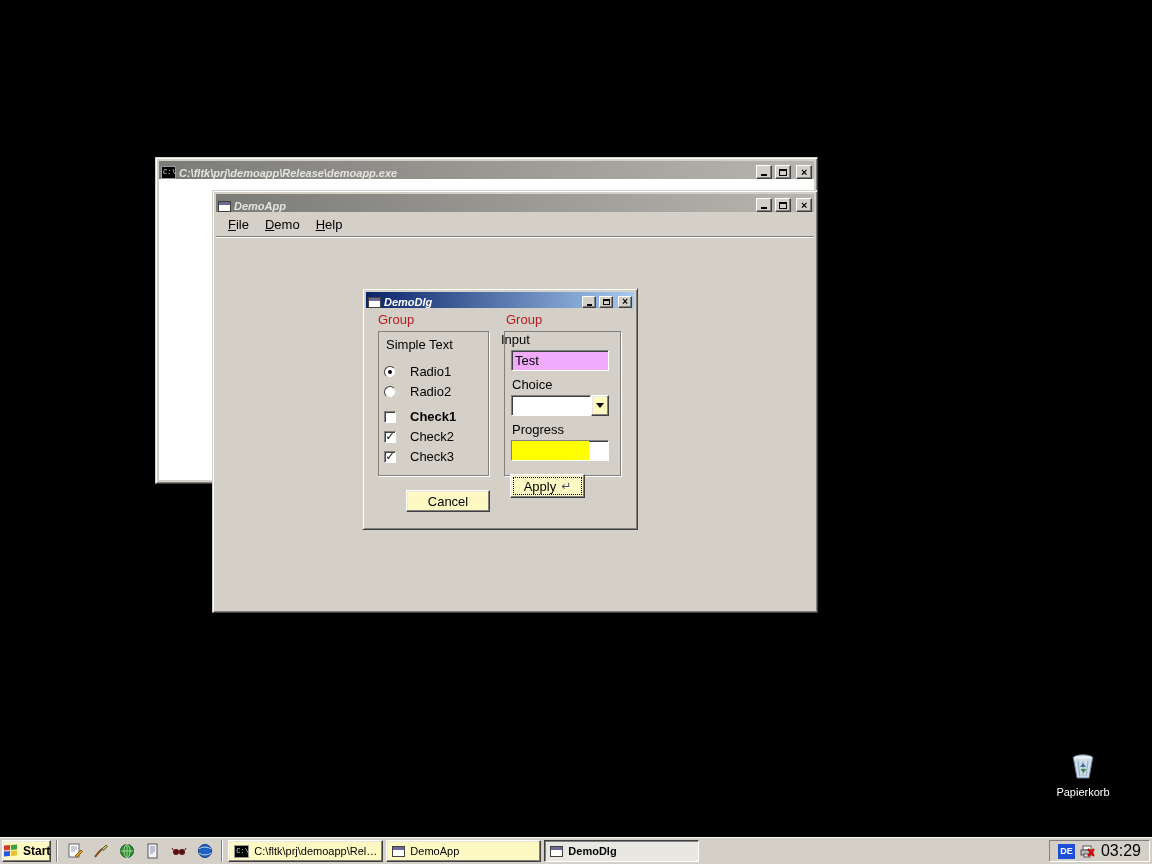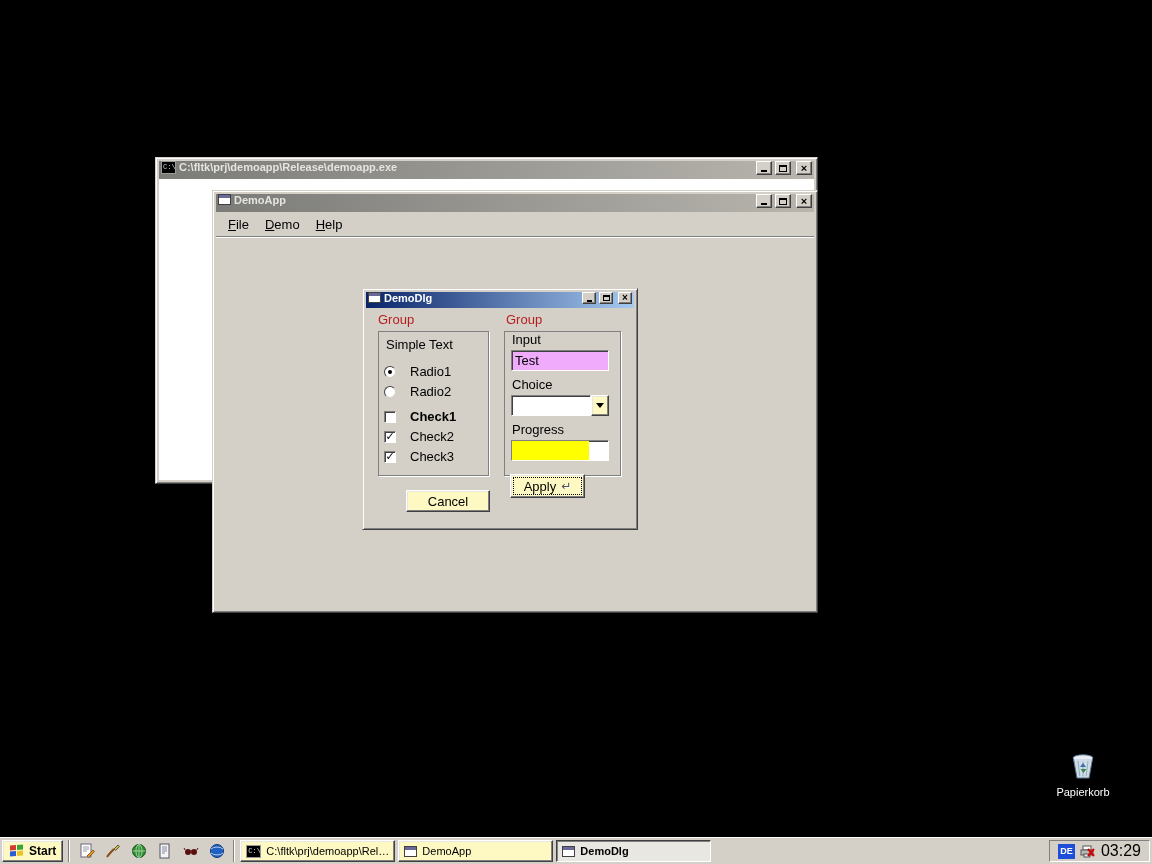--- a/index.html
+++ b/index.html
@@ -7,22 +7,22 @@
   #screen { position:relative; width:1152px; height:864px; background:#000; overflow:hidden; }
 
   
   .win3d {
     position:absolute; background:#d4d0c8;
     border:1px solid; border-color:#d4d0c8 #404040 #404040 #d4d0c8;
     box-shadow: inset 1px 1px 0 #fff, inset -1px -1px 0 #808080;
     padding:3px; display:flex; flex-direction:column;
   }
   .titlebar {
-    height:18px; flex:none; display:flex; align-items:flex-start; gap:3px;
-    padding:0 2px; overflow:hidden;
+    height:18px; flex:none; display:flex; align-items:flex-end; gap:3px;
+    padding:0 2px; overflow:hidden;font-style:italic;
   }
   .titlebar.active   { background:linear-gradient(90deg,#0a246a,#a6caf0); }
   .titlebar.inactive { background:linear-gradient(90deg,#7b7b78,#b8b5ae); }
   .title-text { flex:1; color:#fff; font-weight:bold; font-size:11px; white-space:nowrap; overflow:hidden; }
   .titlebar.inactive .title-text { color:#e6e4df; }
   .tbtn {
     width:16px; height:14px; flex:none; background:#d4d0c8;
     border:1px solid; border-color:#fff #404040 #404040 #fff;
     box-shadow: inset -1px -1px 0 #808080;
     display:flex; align-items:center; justify-content:center;
@@ -123,21 +123,21 @@
   #recycle-bin { position:absolute; left:1047px; top:750px; width:72px; z-index:0;
                  display:flex; flex-direction:column; align-items:center; gap:4px; }
   #recycle-bin .icon-label { color:#fff; font-size:11px; text-align:center; line-height:12px; }
 
   
   #taskbar {
     position:absolute; left:0; bottom:0; width:1152px; height:27px; z-index:10;
     background:#d4d0c8; border-top:1px solid #fff;
     display:flex; align-items:center; padding:0 2px; gap:3px;
   }
-  #start-button { height:22px; padding:0 6px; gap:4px; font-weight:bold; font-size:12px; }
+  #start-button { height:22px; padding:0 0; gap:4px; font-weight:bold; font-size:12px; }
   .tb-sep { width:2px; height:22px; border-left:1px solid #808080; border-right:1px solid #fff; margin:0 2px; flex:none; }
   .ql-btn { width:23px; height:22px; display:flex; align-items:center; justify-content:center; background:transparent; border:1px solid transparent; flex:none; }
   .taskbtn { width:155px; height:22px; justify-content:flex-start; padding:0 5px; gap:5px; font-size:11px; overflow:hidden; flex:none; }
   .taskbtn .tb-label { white-space:nowrap; overflow:hidden; text-overflow:ellipsis; }
   .taskbtn.on {
     border-color:#404040 #fff #fff #404040;
     box-shadow: inset 1px 1px 0 #808080;
     background:#e9e7e1; font-weight:bold;
   }
   #tray {
@@ -232,21 +232,21 @@
         <span class="ctl-label">Check2</span>
       </div>
       <div class="ctl-row" style="left:18px; top:141px;">
         <span class="check on"></span>
         <span class="ctl-label">Check3</span>
       </div>
 
       <span class="grouplabel" style="left:140px; top:5px;">Group</span>
       <div class="groupbox" style="left:138px; top:23px; width:117px; height:145px;"></div>
 
-      <span class="dlg-label" style="left:146px; top:25px;">Input</span>
+      <span class="dlg-label" style="left:135px; top:25px;">Input</span>
       <input id="dlg-input" type="text" value="Test" style="">
 
       <span class="dlg-label" style="left:146px; top:70px;">Choice</span>
       <div id="dlg-choice">
         <div class="choice-box sunken"></div>
         <div class="choice-btn btn3d">
           <span class="arrow-down"></span>
         </div>
       </div>
 

